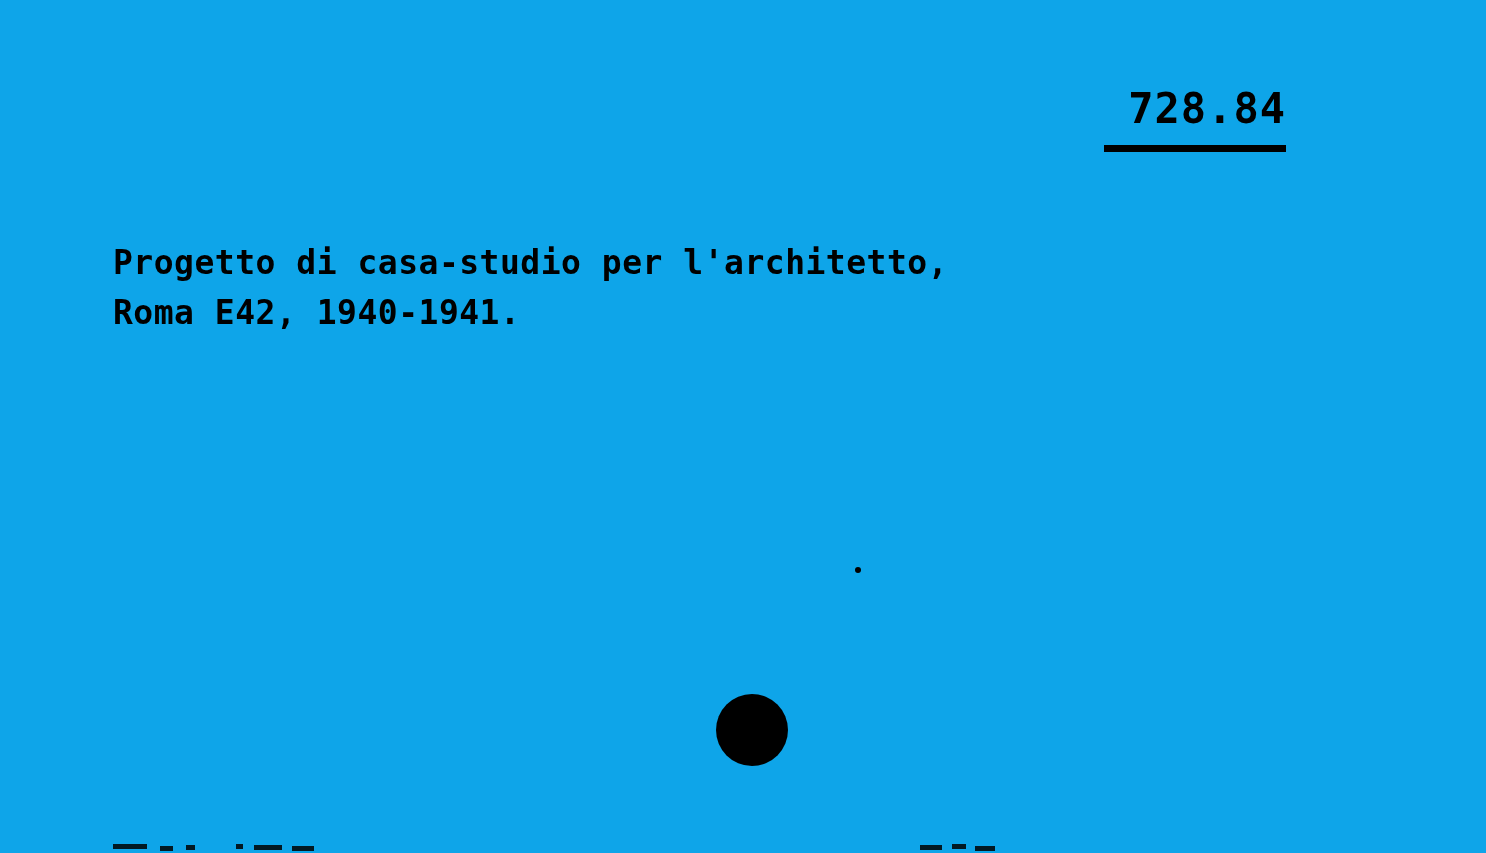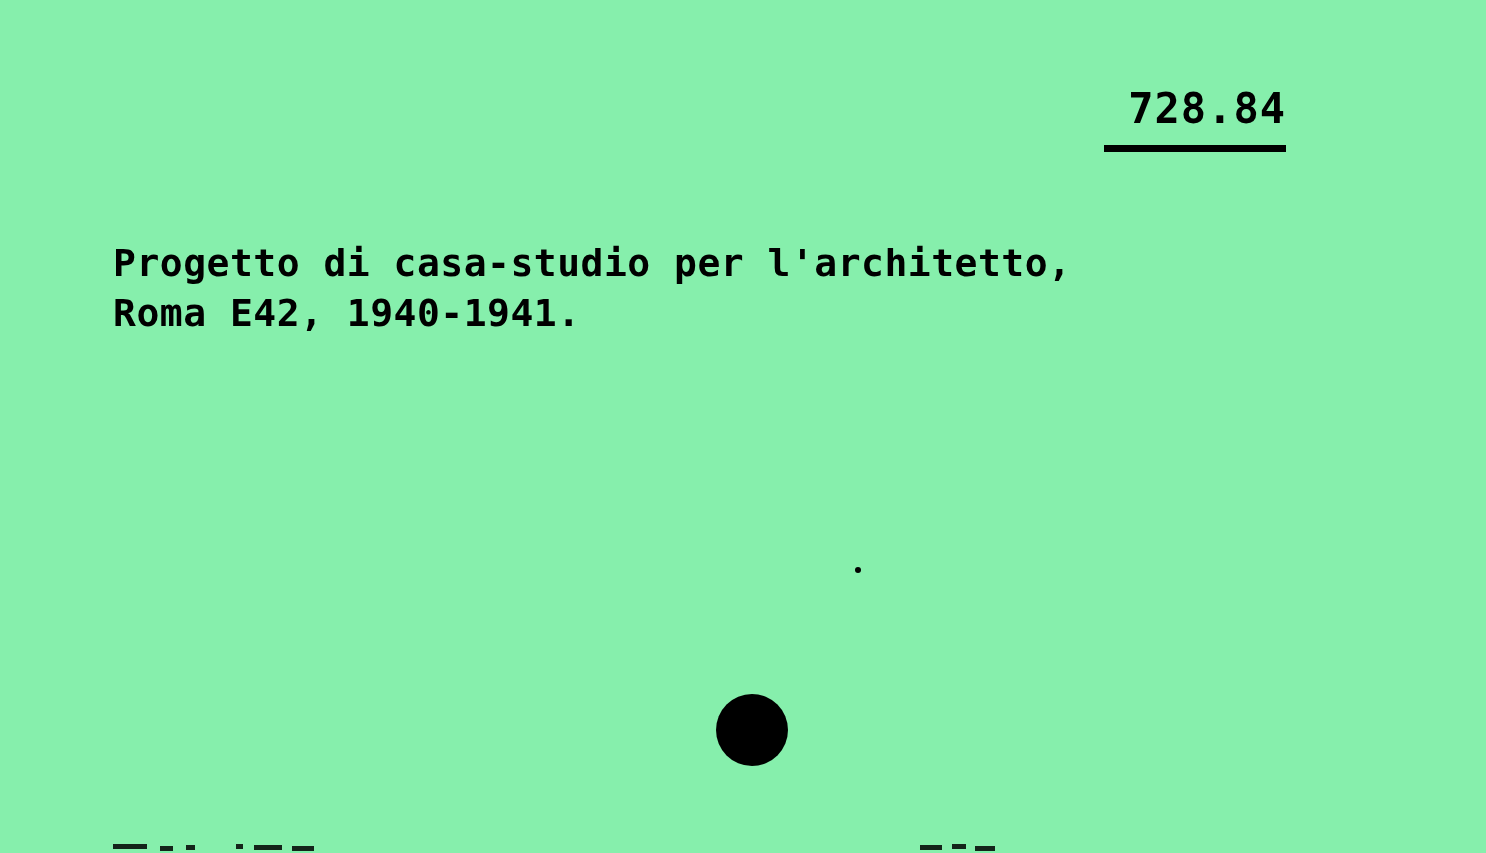--- a/index.html
+++ b/index.html
@@ -4,21 +4,21 @@
 <style>
   html, body {
     margin: 0;
     padding: 0;
     background: #ffffff;
   }
   .page {
     position: relative;
     width: 1486px;
     height: 853px;
-    background: #86efac;
+    background: #0ea5e9;
     overflow: hidden;
     font-family: "DejaVu Sans Mono", "Liberation Mono", monospace;
     color: #000000;
   }
   .classmark {
     position: absolute;
     top: 88px;
     right: 200px;
     font-size: 42px;
     font-weight: bold;
@@ -34,21 +34,21 @@
     height: 7px;
     background: #000000;
   }
   .record {
     position: absolute;
     top: 238px;
     left: 113px;
     width: 1150px;
   }
   .title-block {
-    font-size: 38px;
+    font-size: 33px;
     font-weight: bold;
     line-height: 50px;
     letter-spacing: 0.5px;
     white-space: pre-wrap;
   }
   .citation {
     margin-top: 47px;
     font-size: 30px;
     font-weight: bold;
     line-height: 42px;

